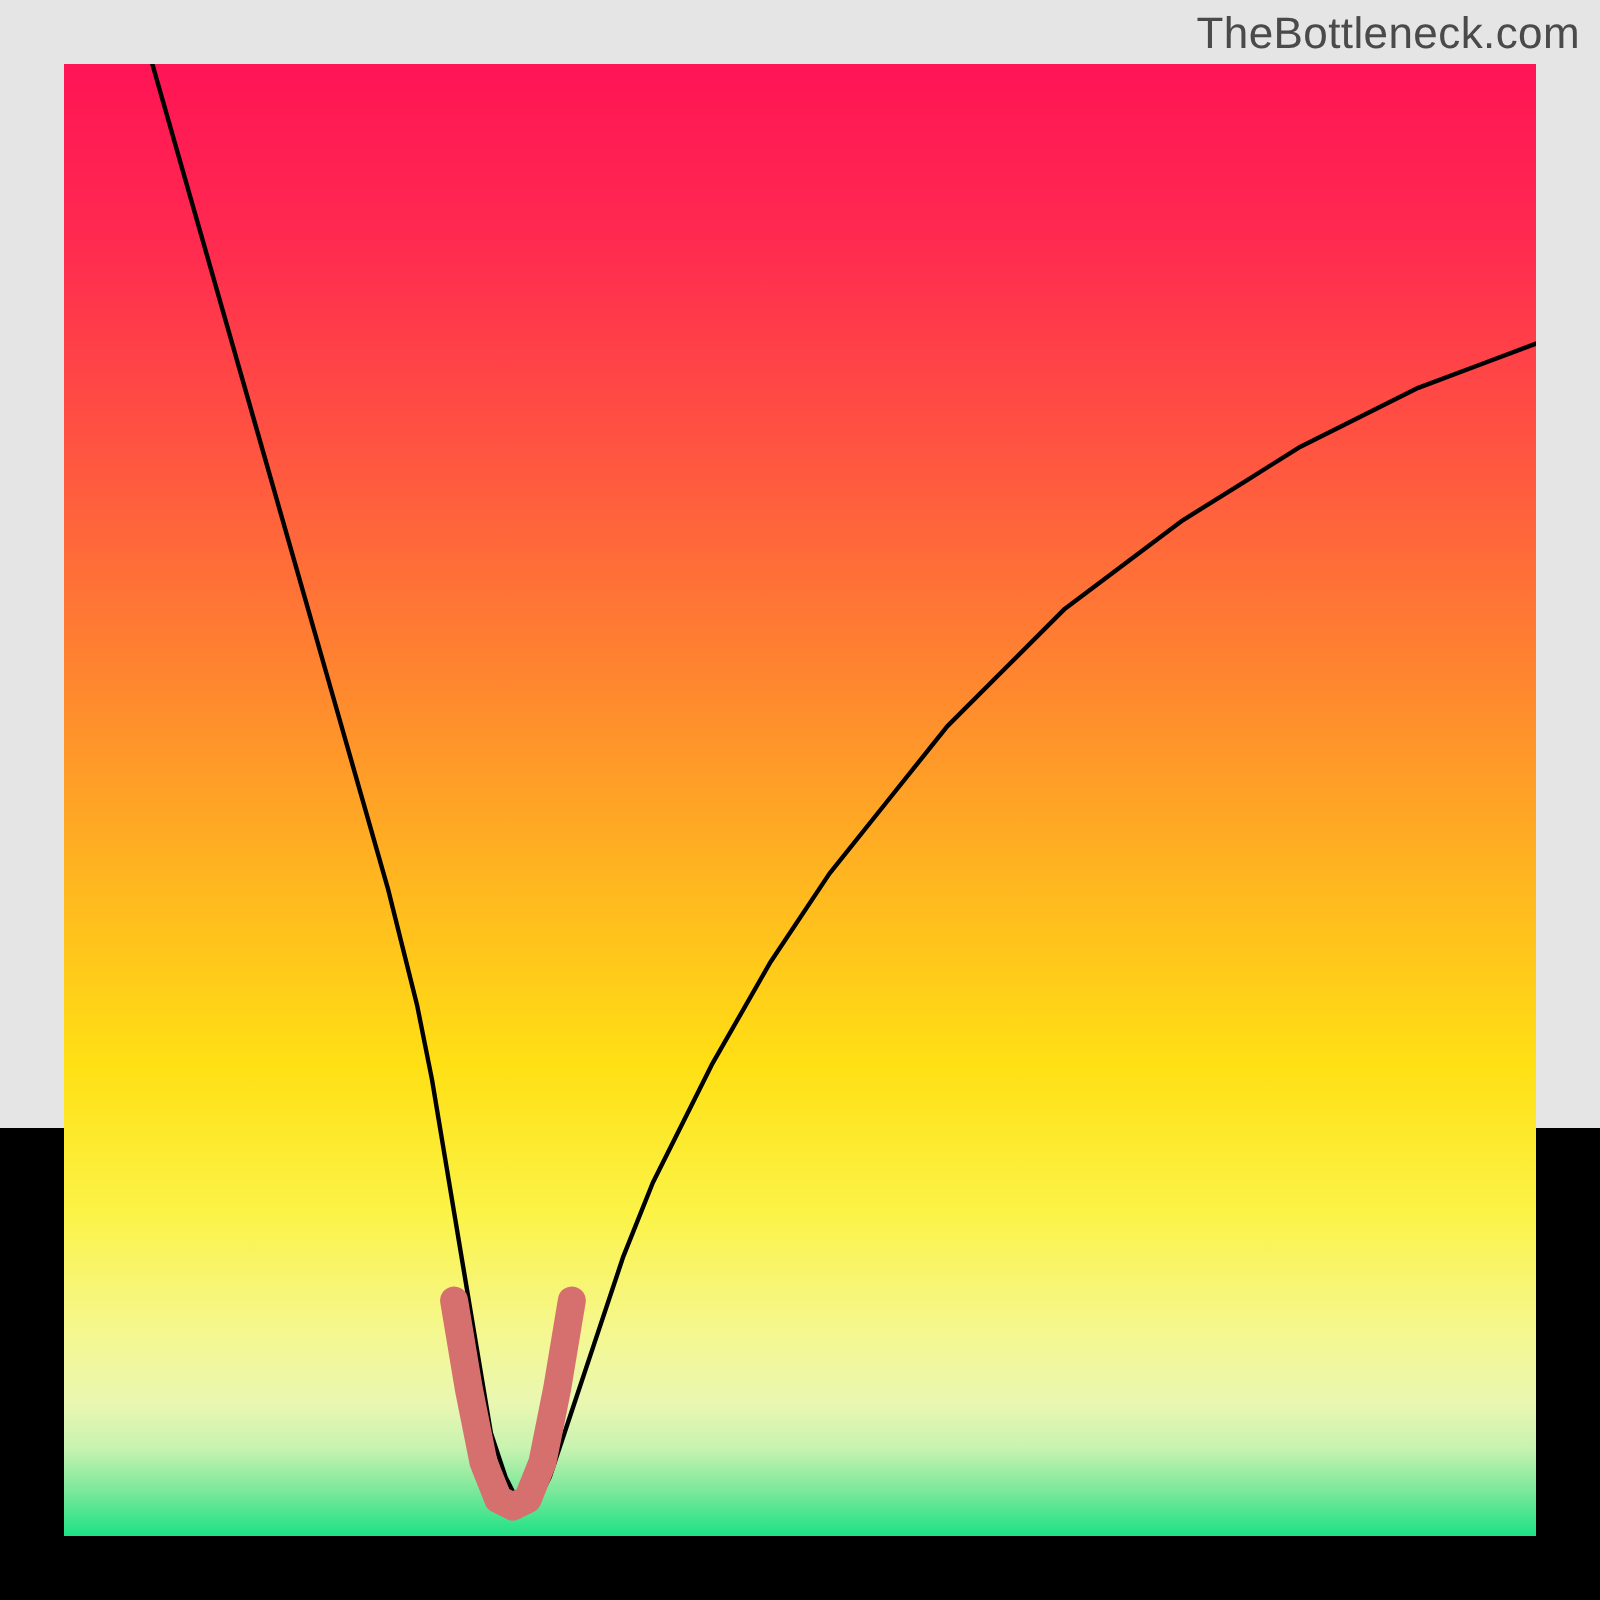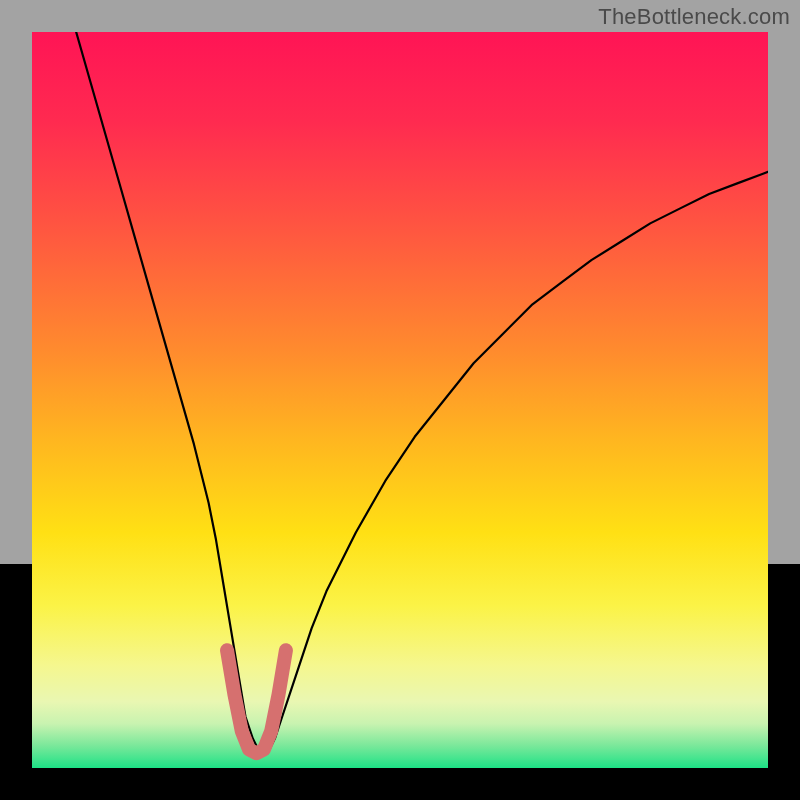--- a/index.html
+++ b/index.html
@@ -8,21 +8,21 @@
     width: 800px;
     height: 800px;
     overflow: hidden;
     background: #000;
     font-family: Arial, Helvetica, sans-serif;
   }
   .frame {
     position: relative;
     width: 800px;
     height: 564px;
-    background: #a3a3a3;
+    background: #e5e5e5;
   }
   .watermark {
     position: absolute;
     top: 4px;
     right: 10px;
     color: #4a4a4a;
     font-size: 22px;
     font-weight: 500;
     letter-spacing: 0.2px;
     z-index: 10;

